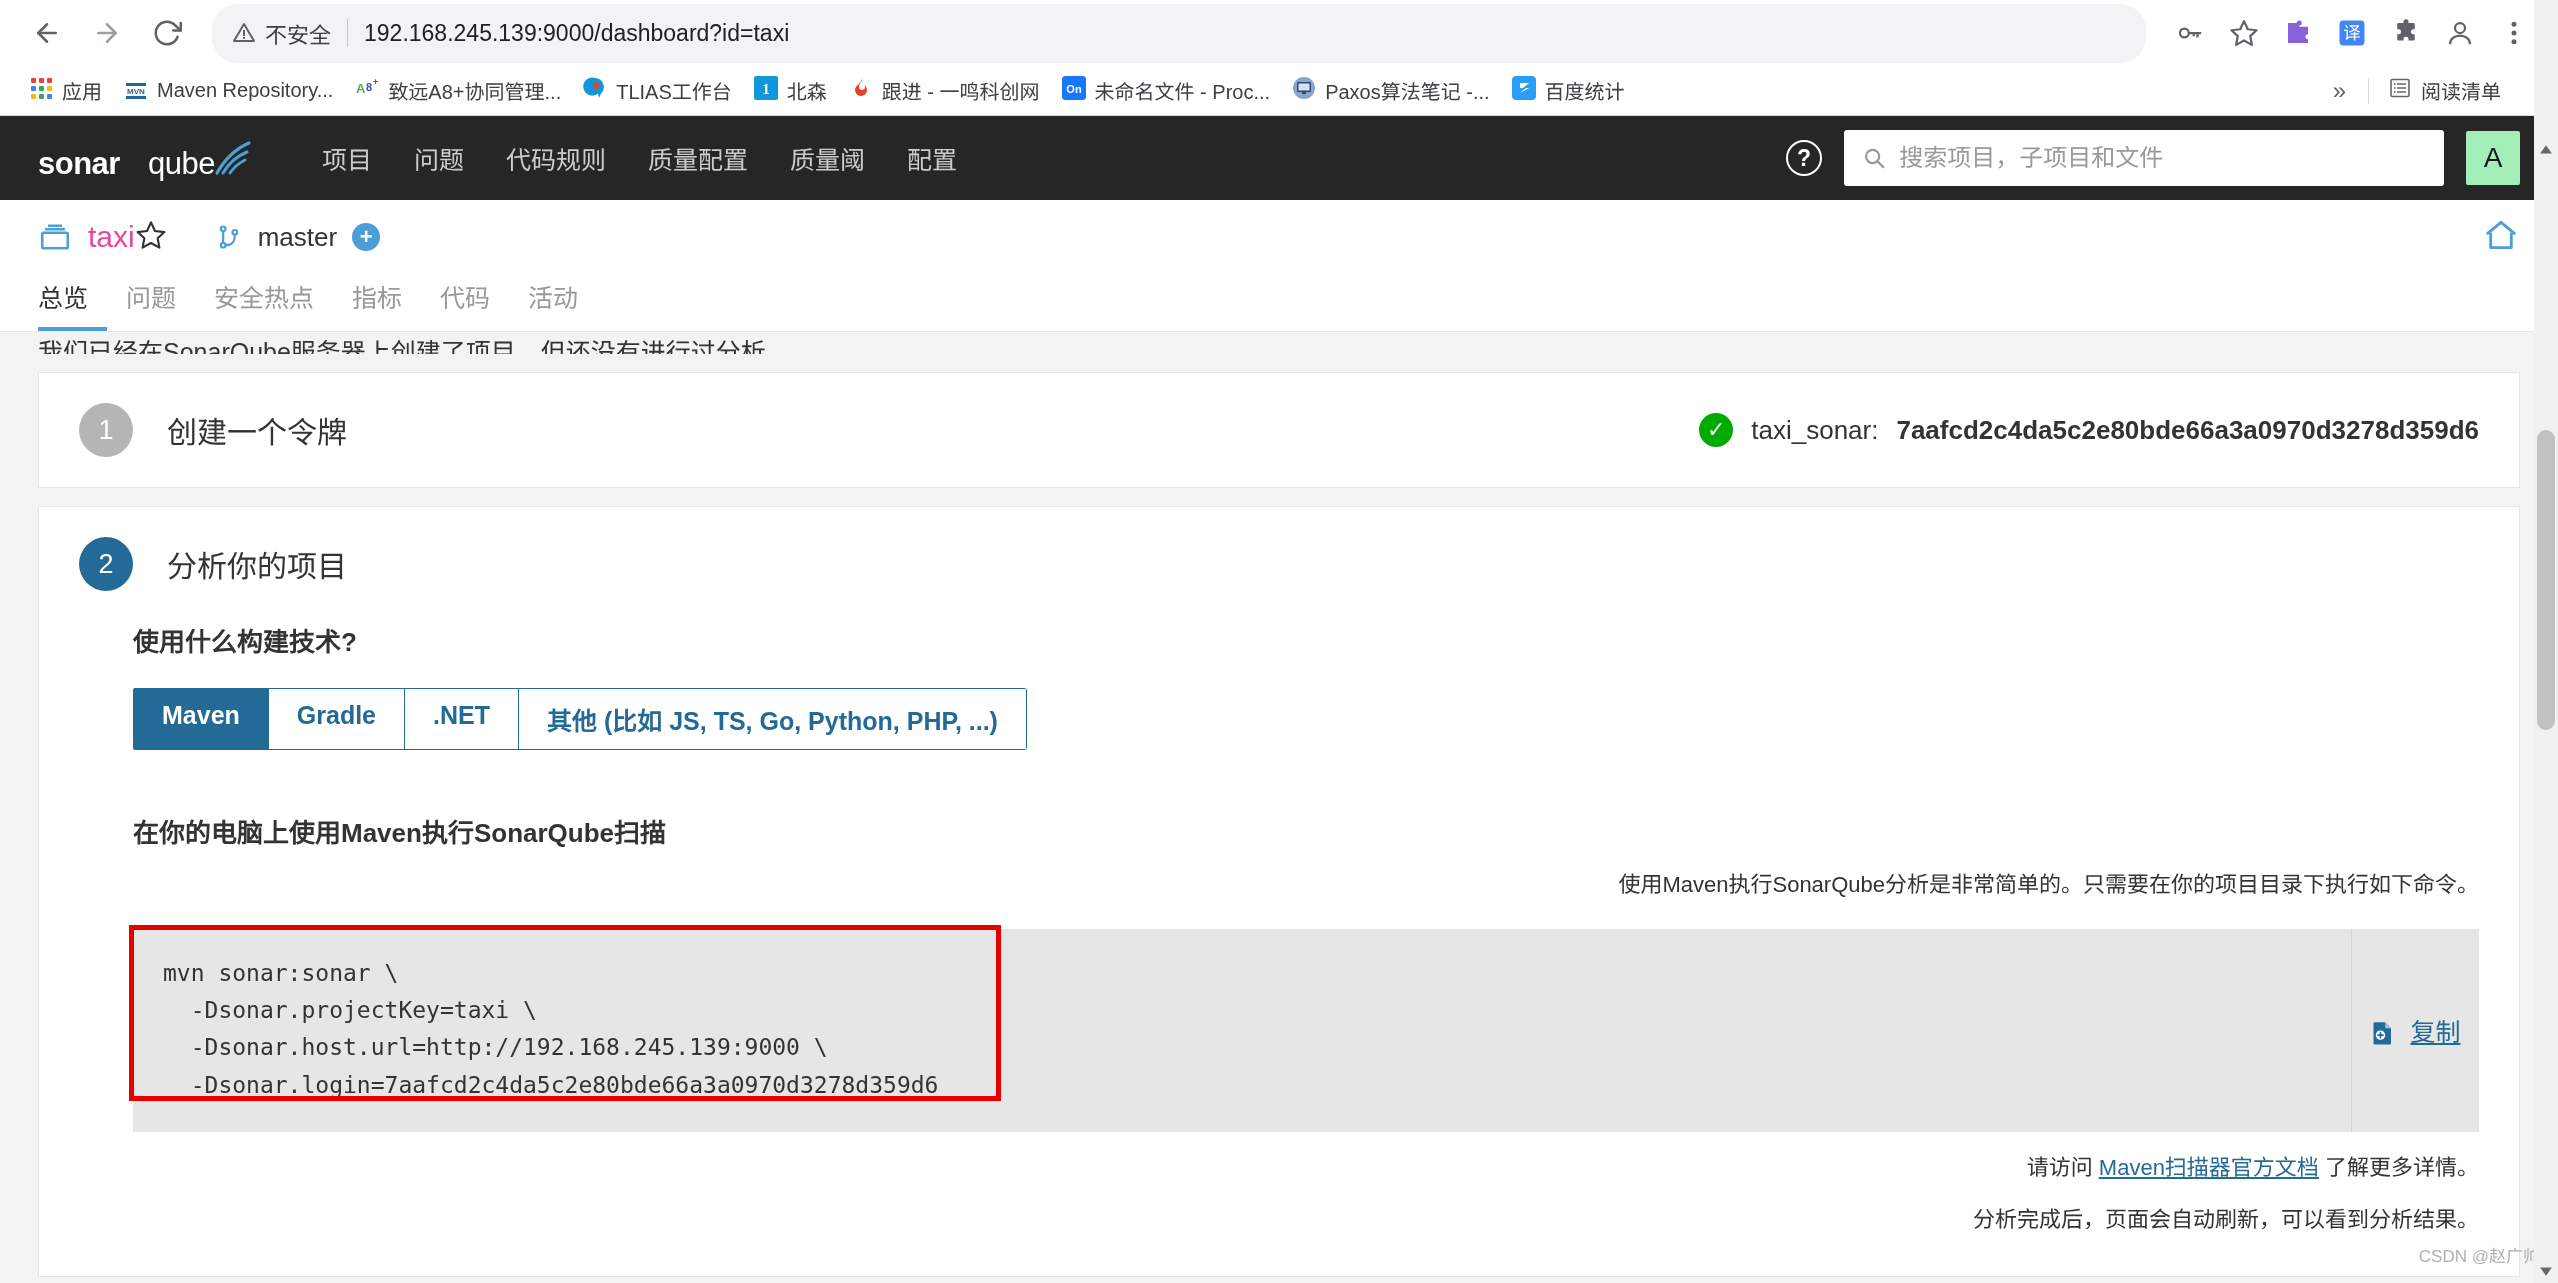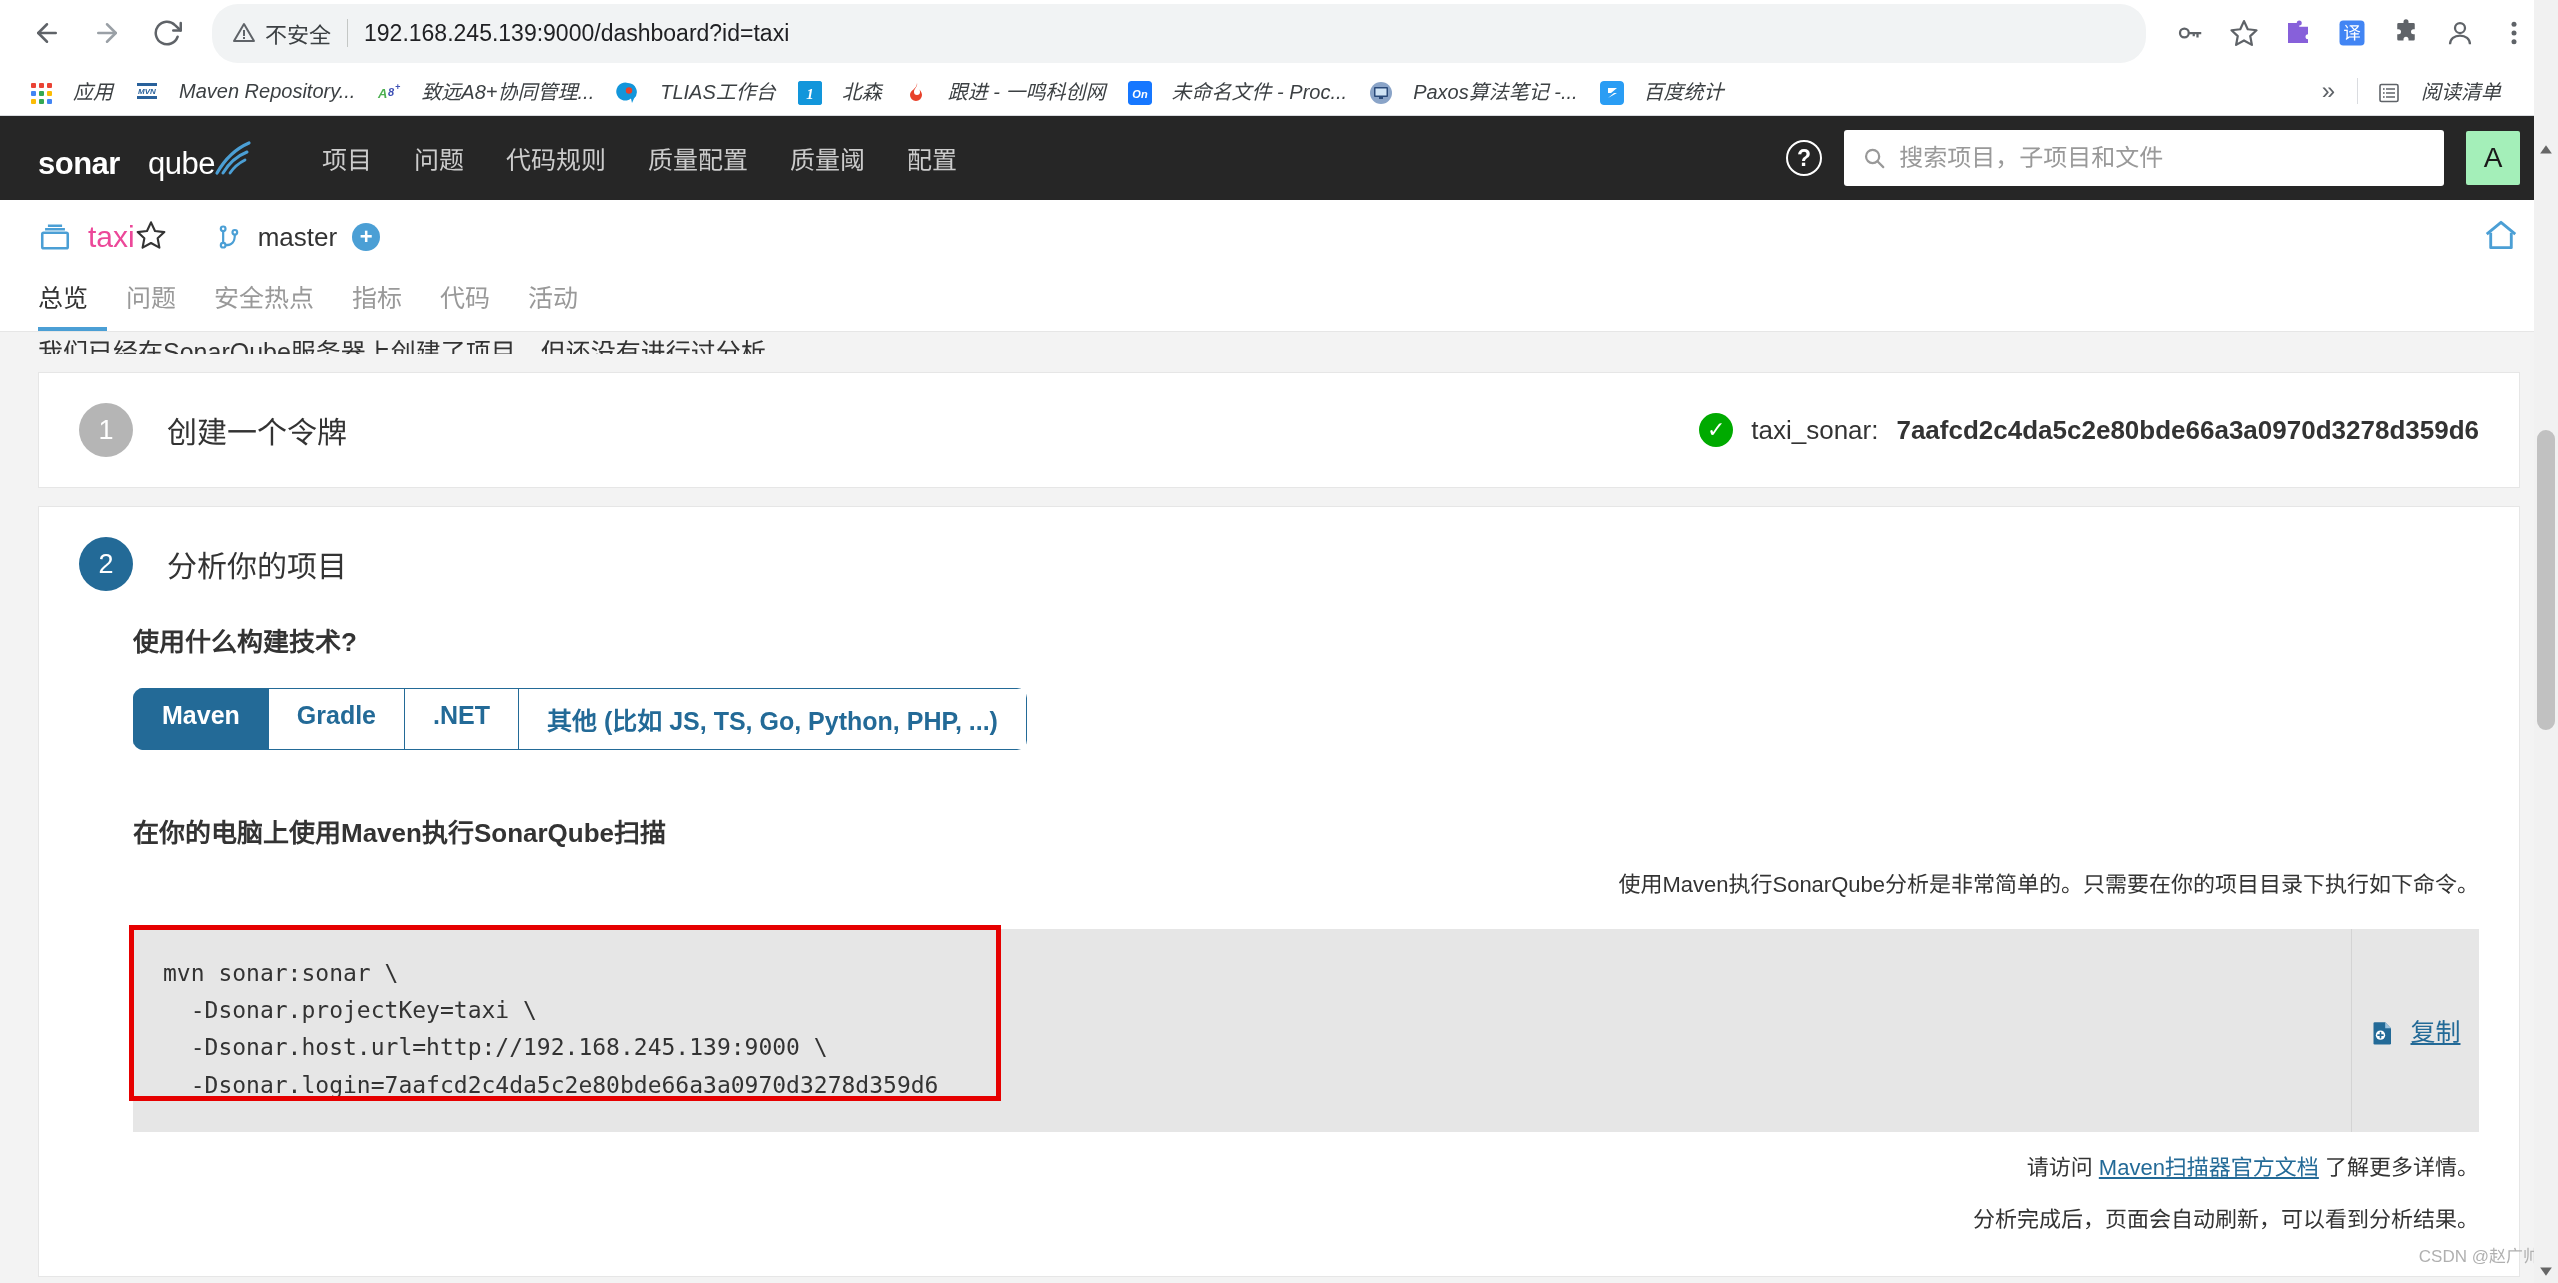--- a/index.html
+++ b/index.html
@@ -72,30 +72,29 @@
   .bookmarks {
     height: 50px;
     display: flex; align-items: center;
     padding: 0 16px 0 18px;
     background: #fff;
     border-bottom: 1px solid #dadce0;
     gap: 0;
     position: relative;
   }
   .bm {
-    display: flex; align-items: flex-end;
-    gap: 20px;
+    display: flex; align-items: flex-start;
+    gap: 9px;
     padding: 5px 11px;
     border-radius: 5px;
     font-size: 20px;
     color: #3c4043;
     white-space: nowrap;
     cursor: pointer;
     flex: 0 0 auto;
-    font-style: italic;
   }
   .bm-ico {
     width: 24px; height: 24px;
     display: flex; align-items: center; justify-content: center;
     flex: 0 0 auto;
     font-size: 15px;
     border-radius: 3px;
     overflow: hidden;
   }
   .bm-spacer { flex: 1 1 auto; }
@@ -291,21 +290,21 @@
     font-size: 22px; font-weight: 700;
     flex: 0 0 auto;
   }
   .token-val { font-weight: 700; }
 
   .card-body { padding: 0 40px 40px 94px; }
   .q-title {
     font-size: 26px; font-weight: 700; color: #333;
     margin-bottom: 30px;
   }
-  .seg-group { display: inline-flex; border-radius: 10px; overflow: hidden; }
+  .seg-group { display: inline-flex; border-radius: 3px; overflow: hidden; }
   .seg {
     border: 1px solid #236a97;
     border-right: none;
     padding: 12px 28px;
     font-size: 25px;
     font-weight: 700;
     color: #236a97;
     background: #fff;
     cursor: pointer;
     white-space: nowrap;

